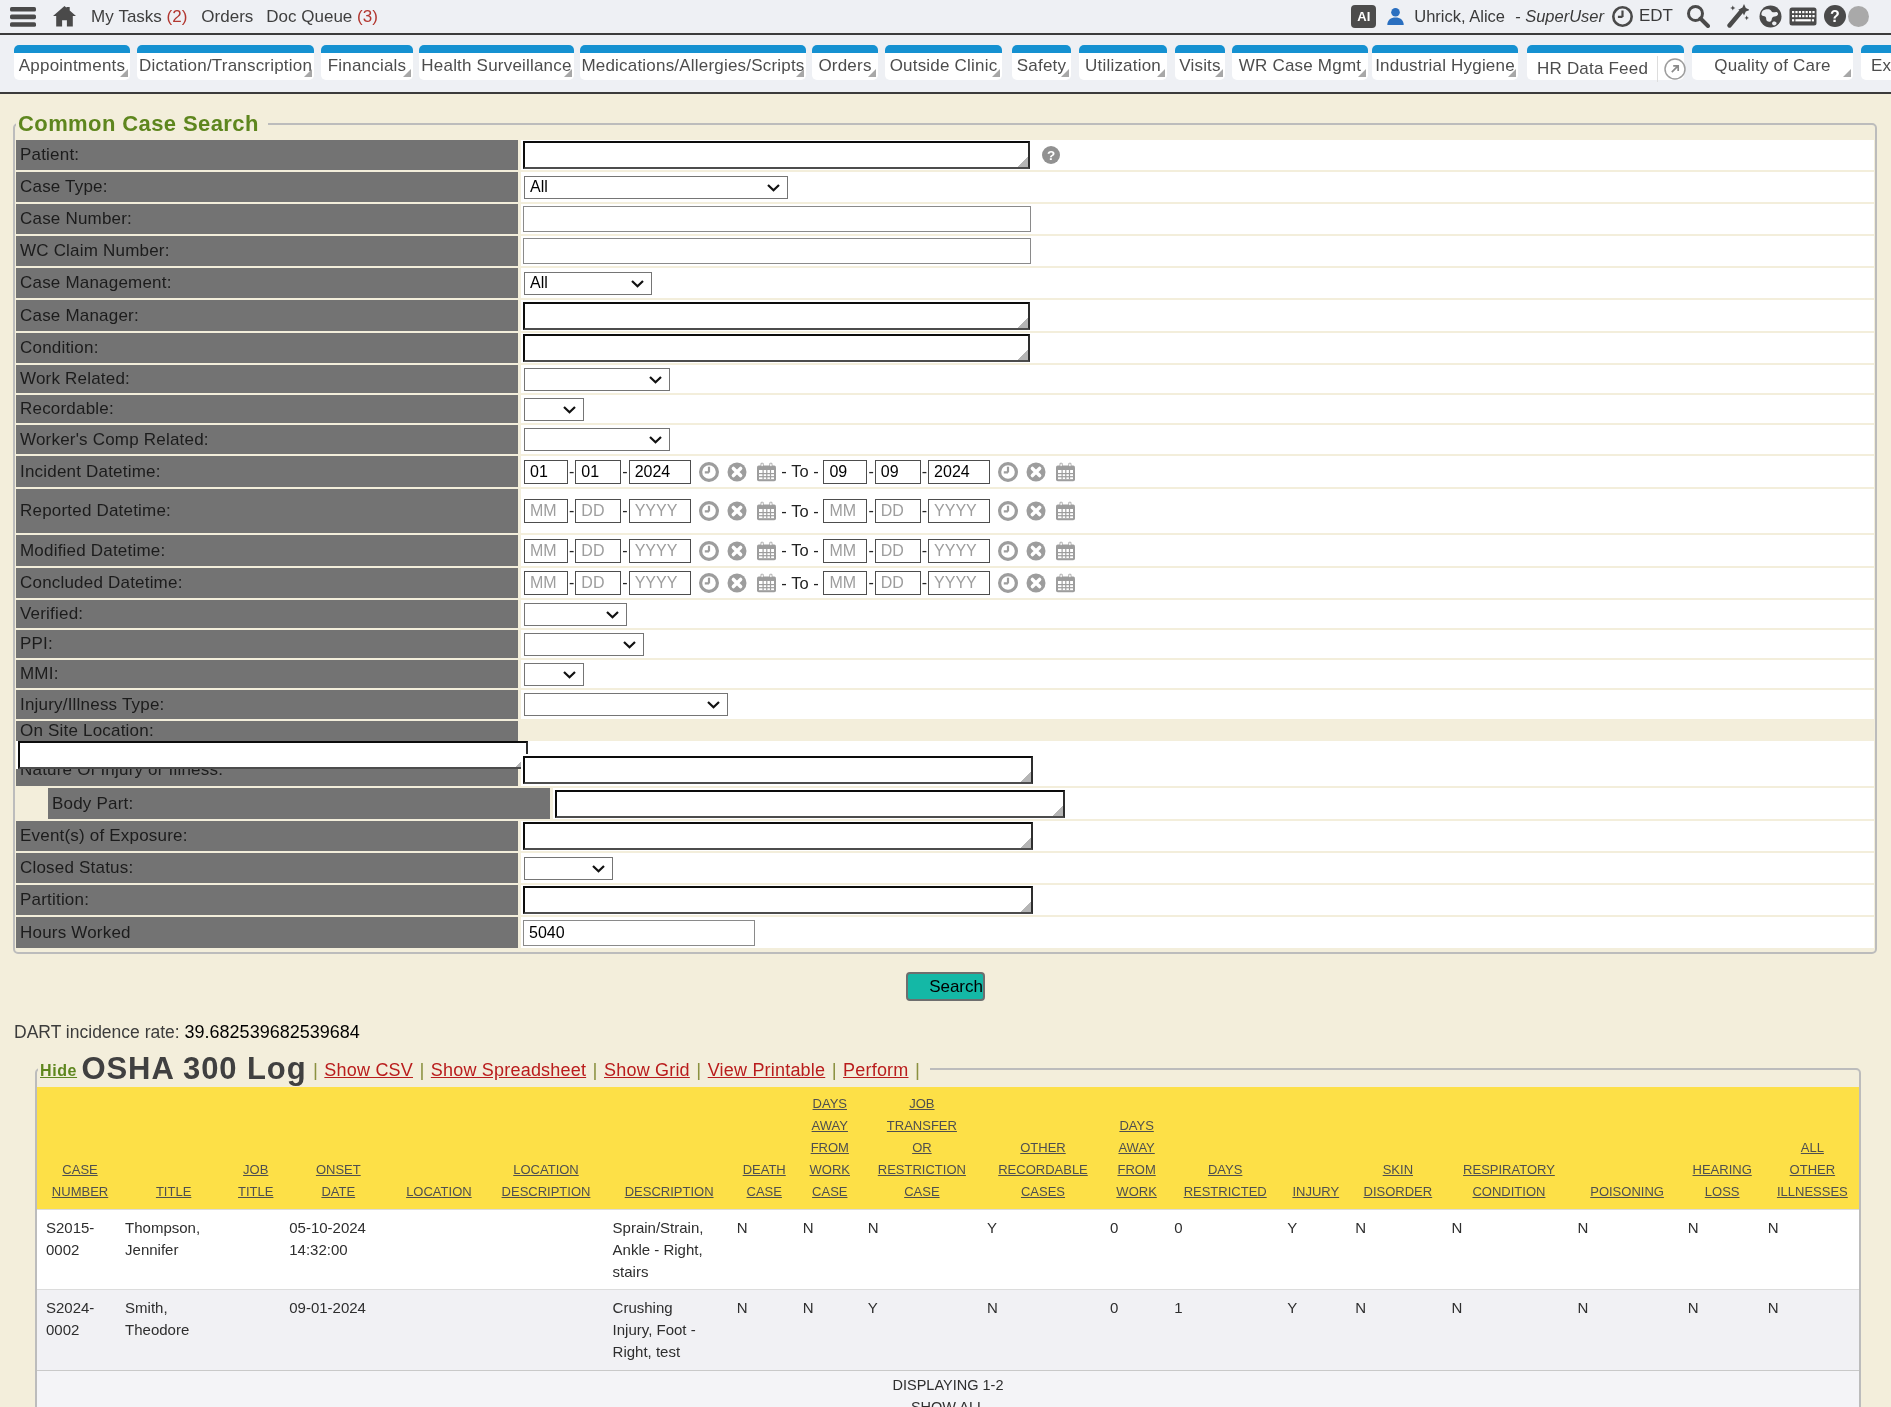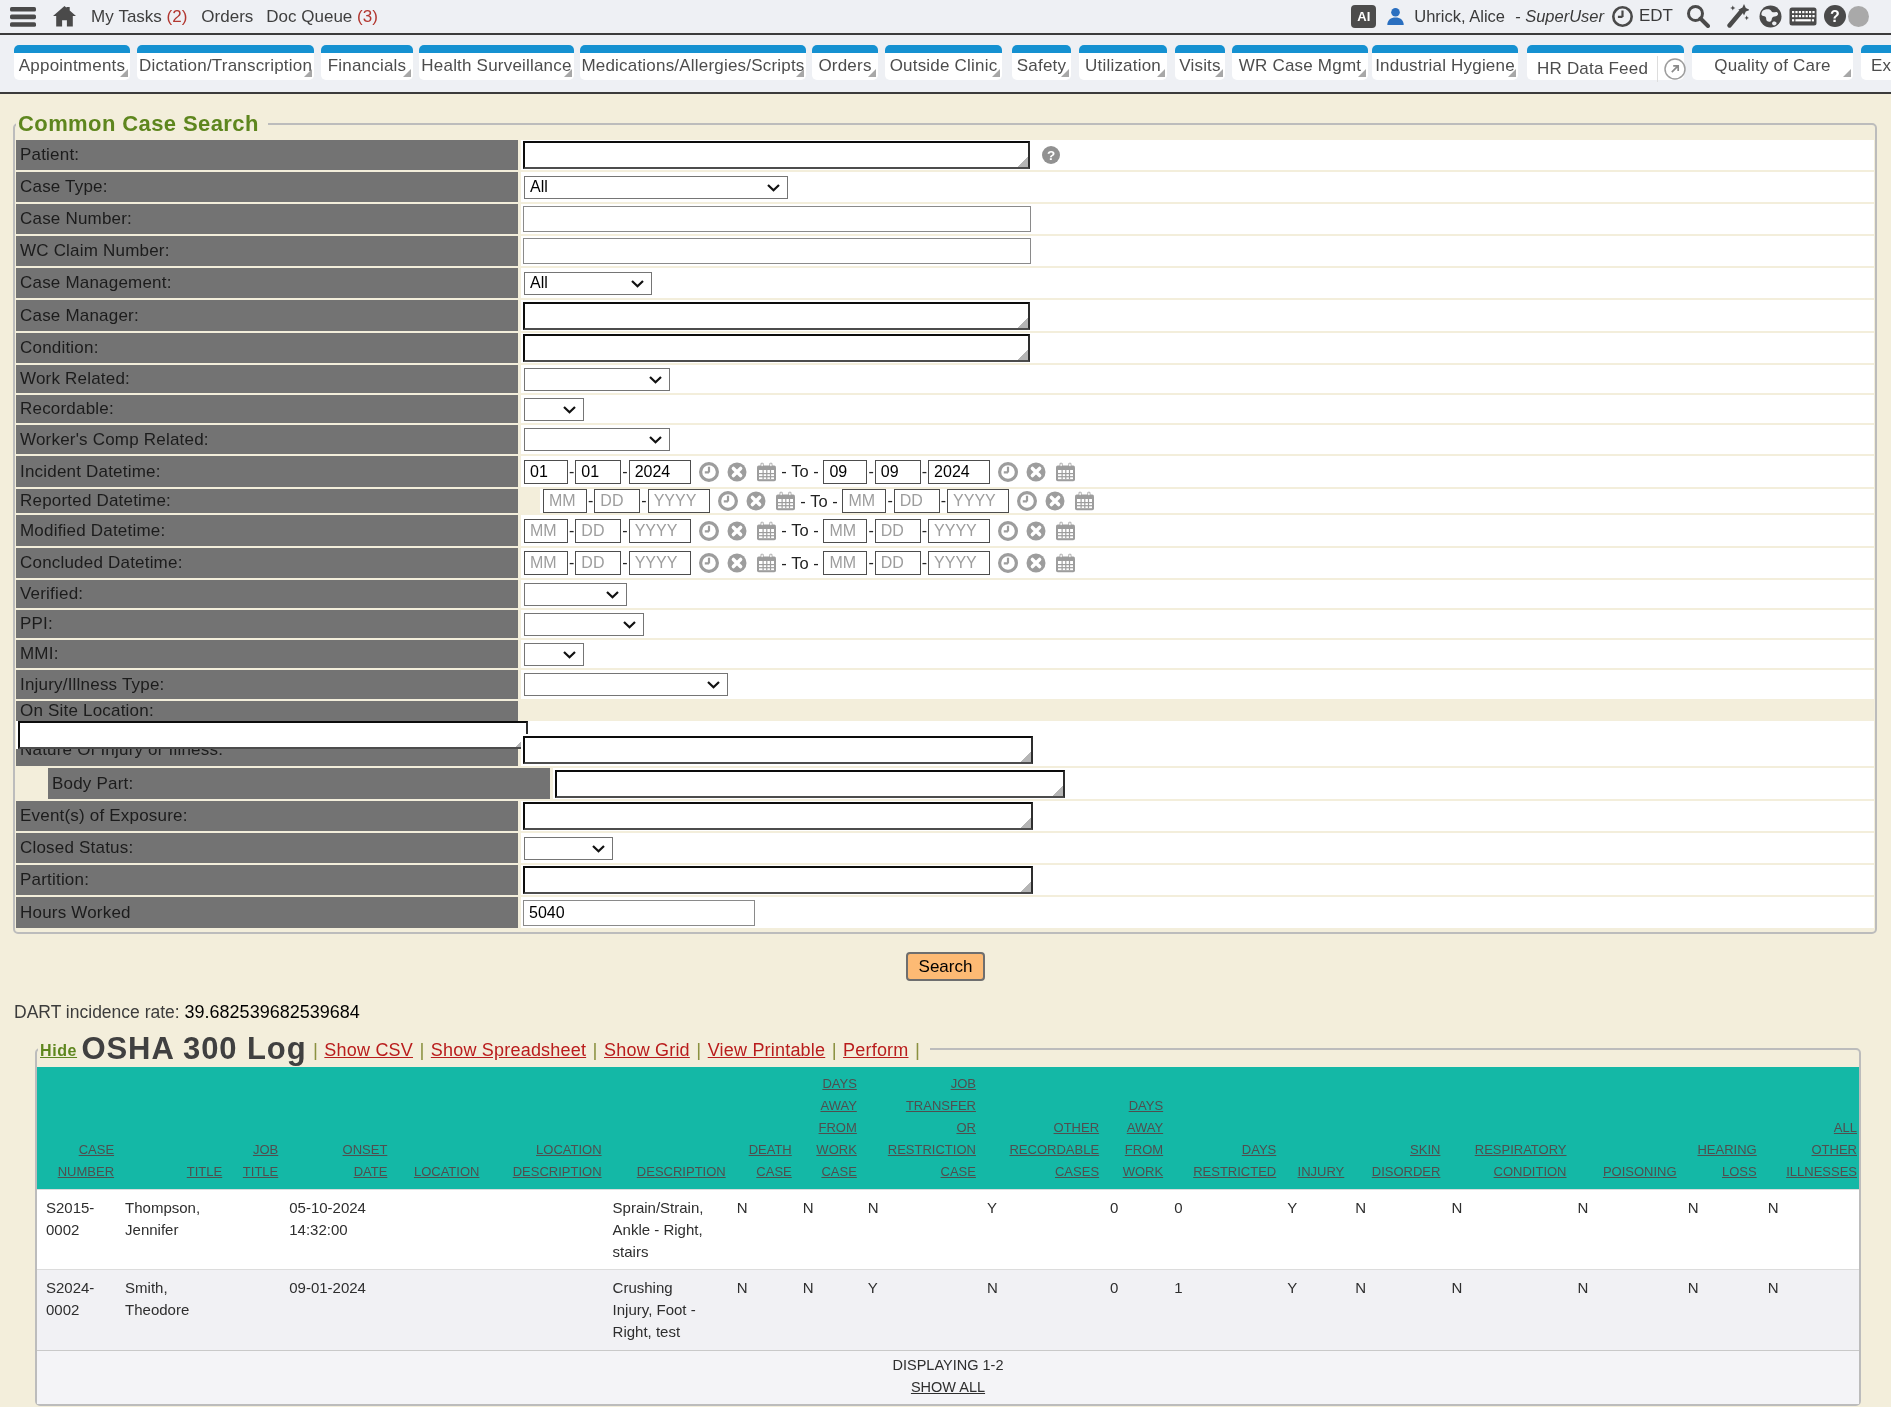--- a/index.html
+++ b/index.html
@@ -30,33 +30,33 @@
 .inp{height:26px;margin-left:2px;border:1px solid #8a8a8a;background:#fff;flex:none;font-size:16px;color:#000;display:flex;align-items:center;padding-left:5px;}
 .sel{height:23px;margin-left:3px;border:1px solid #757575;background:#fff;flex:none;display:flex;align-items:center;font-size:16px;color:#000;padding-left:5px;position:relative;}
 .sel svg{position:absolute;right:7px;top:7px;}
 .dinp{height:24px;border:1px solid #4d4d4d;background:#fff;flex:none;font-size:16px;color:#000;display:flex;align-items:center;padding-left:5px;}
 .dinp.ph{color:#9d9d9d;}
 .dash{font-size:16px;color:#222;margin:0 1px;}
 .dico{flex:none;display:flex;align-items:center;}
 .toto{font-size:16.5px;color:#222;}
 
 .searchrow{text-align:center;margin-top:18px;}
-button.search{width:79px;height:29px;background:#fdba74;border:2px solid #6e6e6e;border-radius:4px;font-size:17px;color:#000;}
+button.search{width:79px;height:29px;background:#14b8a6;border:2px solid #6e6e6e;border-radius:4px;font-size:17px;color:#000;text-align:right;}
 .dart{margin:21px 0 0 14px;font-size:17.5px;color:#3c3c3c;}
 .dart b{color:#000;font-weight:normal;font-size:18px;}
 
 fieldset.osha{margin:8px 30px 0 35px;border:2px solid #bcbcbc;border-radius:5px;padding:0;}
 fieldset.osha legend{margin-left:1px;padding:0 8px 0 2px;white-space:nowrap;}
 .lg-hide{font-size:16px;font-weight:bold;color:#5e861e;text-decoration:underline;vertical-align:3px;letter-spacing:0.6px;}
 .lg-big{font-size:31px;font-weight:bold;color:#404040;letter-spacing:0.9px;}
 .lg-sep{font-size:19px;color:#8b9140;vertical-align:3px;margin:0 2px;}
 .lg-a{font-size:18px;color:#b91c1c;text-decoration:underline;vertical-align:3px;letter-spacing:0.2px;}
 
 table.osh{border-collapse:collapse;table-layout:fixed;width:100%;}
-table.osh th{background:#14b8a6;vertical-align:bottom;text-align:right;font-weight:normal;padding:6px 2px 6px 9px;}
+table.osh th{background:#fde047;vertical-align:bottom;text-align:center;font-weight:normal;padding:6px 2px 6px 9px;}
 table.osh th a{font-size:13px;line-height:22px;color:#4f4f4f;}
 table.osh td{vertical-align:top;text-align:left;font-size:15px;line-height:22px;color:#2e2e2e;padding:7px 2px 6px 9px;height:80px;}
 tr.r1 td{background:#fff;border-top:1px solid #dcdcdc;}
 tr.r2 td{background:#f1f1f4;border-top:1px solid #dcdcdc;}
 .tfoot{background:#f4f4f7;border-top:1px solid #c9c9c9;text-align:center;padding:3px 0 6px 0;font-size:14.5px;color:#2e2e2e;line-height:22px;}
 .tfoot a{color:#2e2e2e;}
 </style></head>
 <body>
 <div class="topbar">
 <div class="tb-left" style="padding-left:10px;">
@@ -312,21 +312,21 @@
               <rect x="3" y="8" width="15" height="9.2" fill="#fff"></rect>
               <rect x="6.5" y="8" width="1.2" height="9.2" fill="#9d9d9d"></rect>
               <rect x="10.2" y="8" width="1.2" height="9.2" fill="#9d9d9d"></rect>
               <rect x="13.9" y="8" width="1.2" height="9.2" fill="#9d9d9d"></rect>
               <rect x="3" y="11.0" width="15" height="1.2" fill="#9d9d9d"></rect>
               <rect x="3" y="14.1" width="15" height="1.2" fill="#9d9d9d"></rect>
             </svg>
           </span>
         </div>
       </div>
-      <div class="frow" style="height:24px;gap:19px;">
+      <div class="frow" style="height:44px;">
         <div class="flabel">Reported Datetime:</div>
         <div class="fval">
           <span style="width:3px;"></span>
           <span class="dinp ph" style="width:44px;">MM</span>
           <span class="dash">-</span>
           <span class="dinp ph" style="width:46px;">DD</span>
           <span class="dash">-</span>
           <span class="dinp ph" style="width:62px;">YYYY</span>
           <span style="width:8px;"></span>
           <span class="dico">

